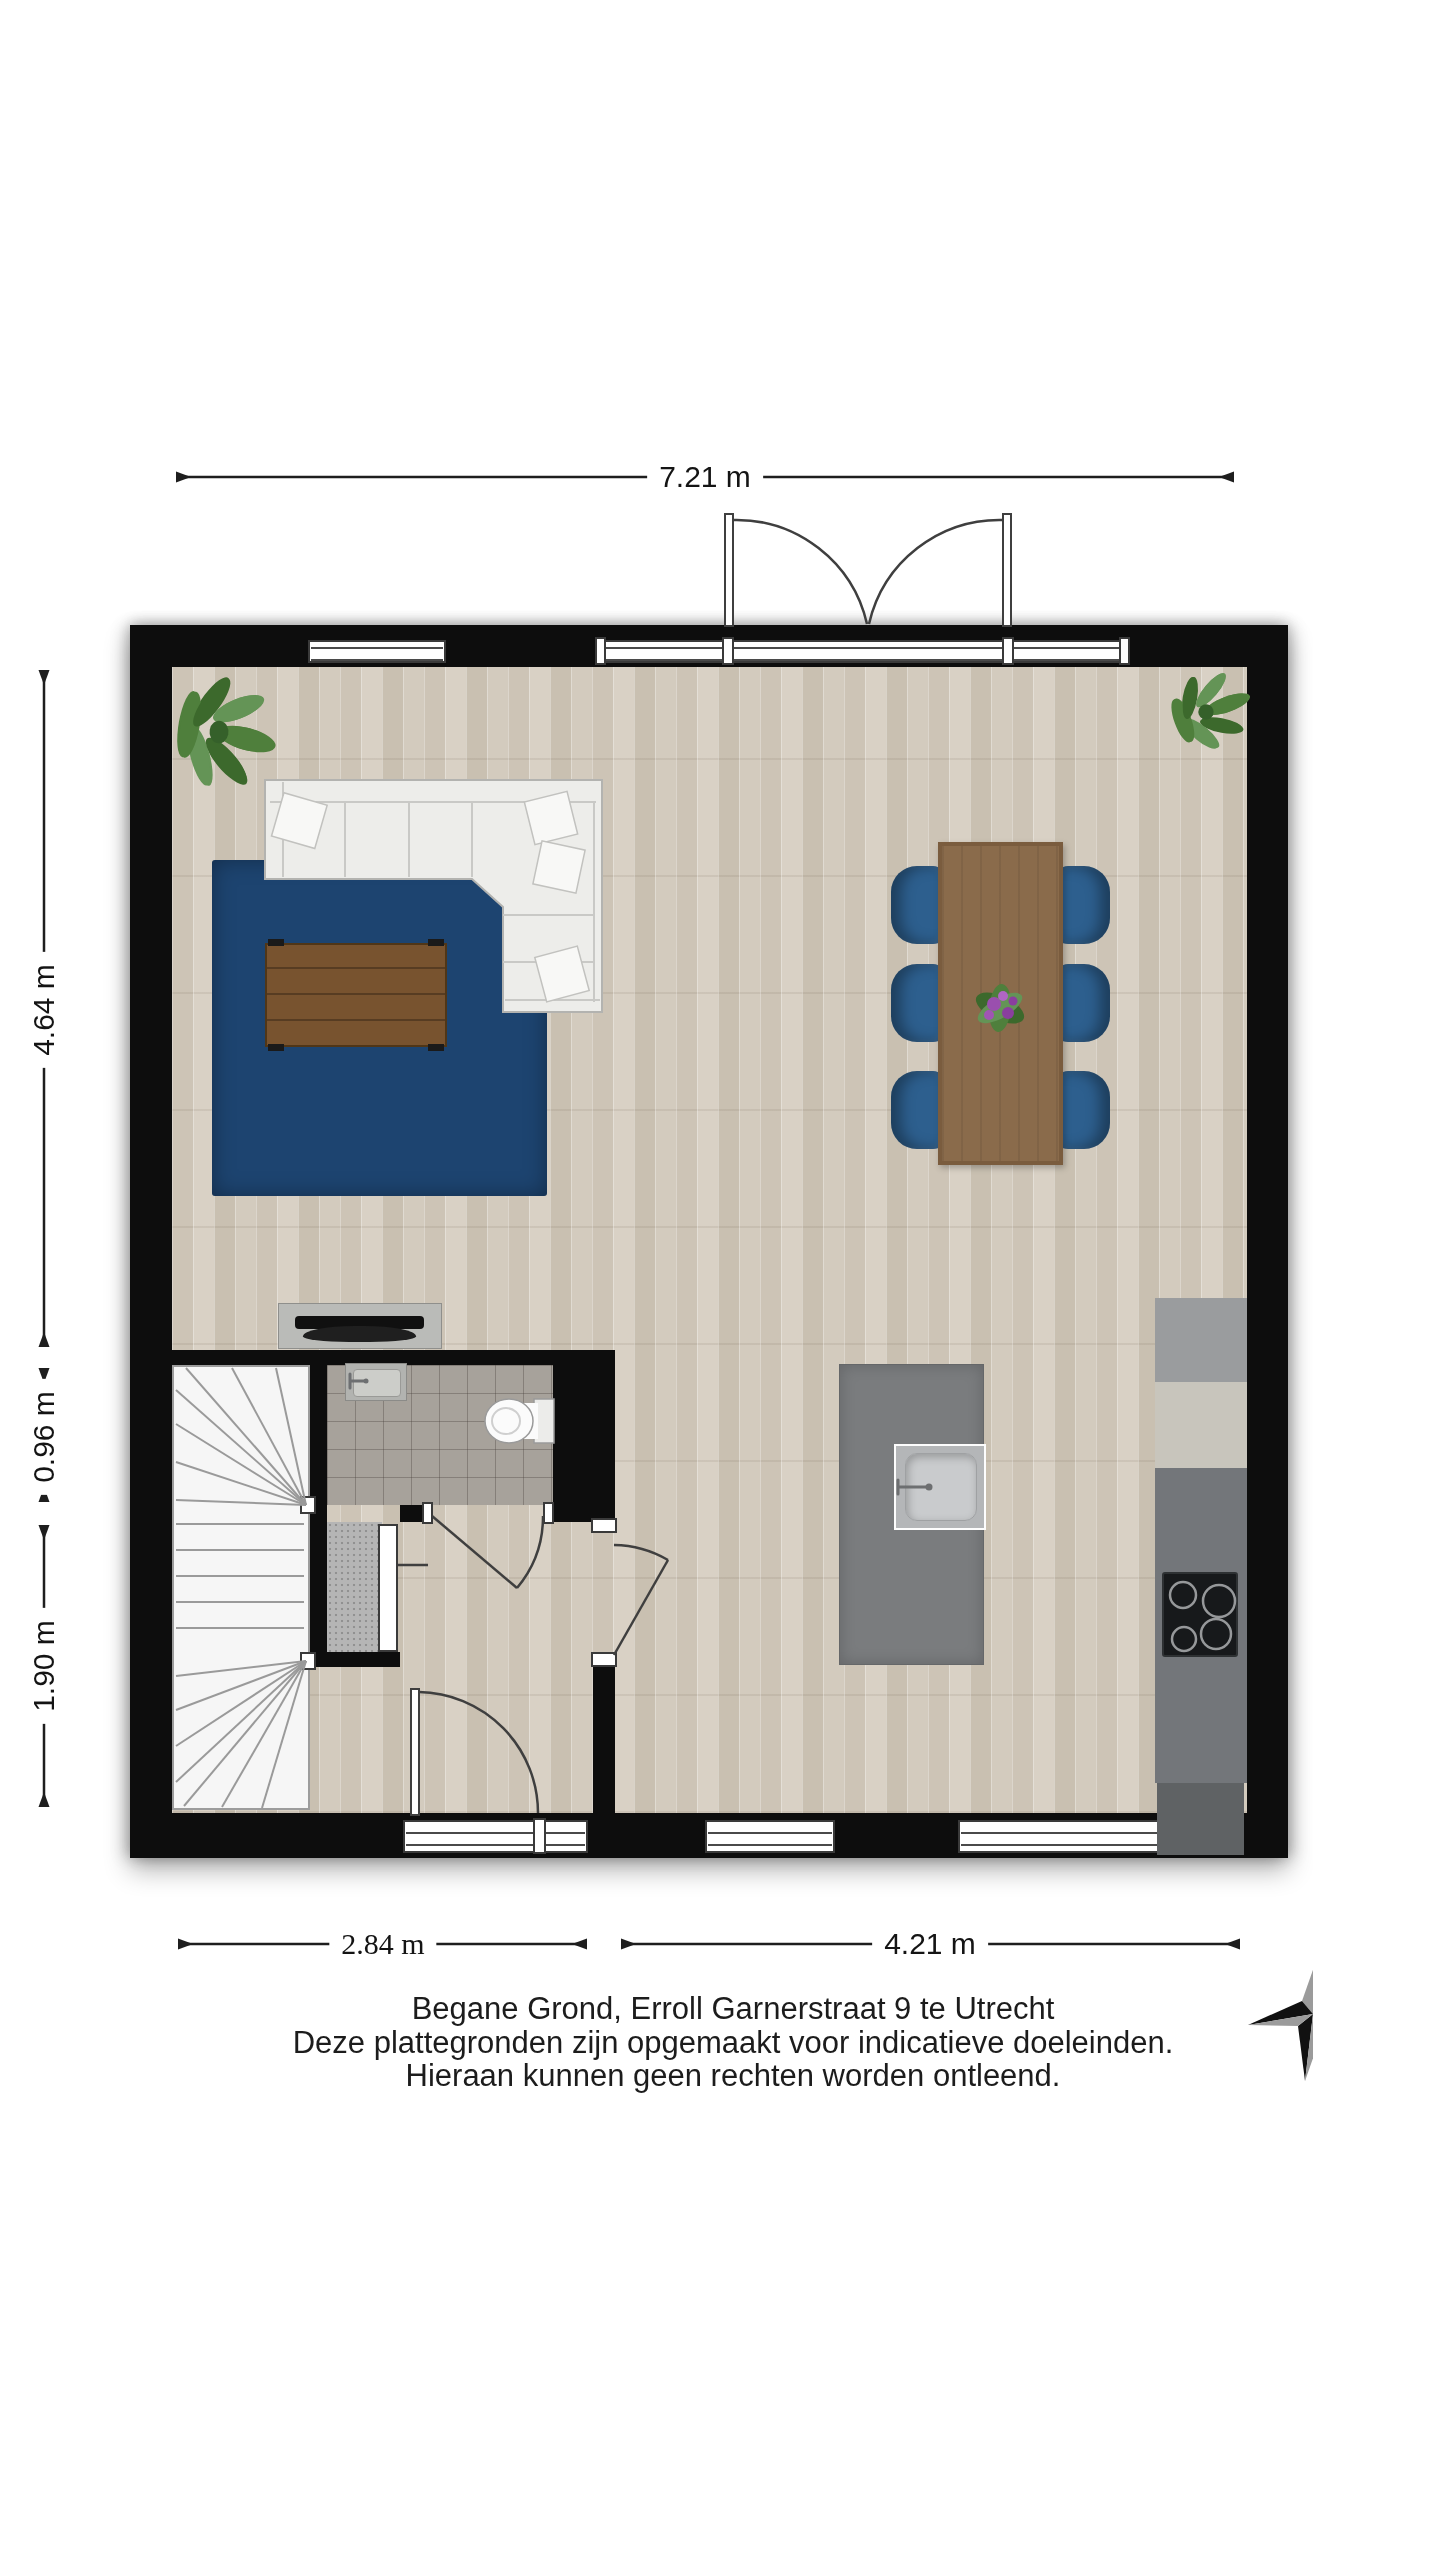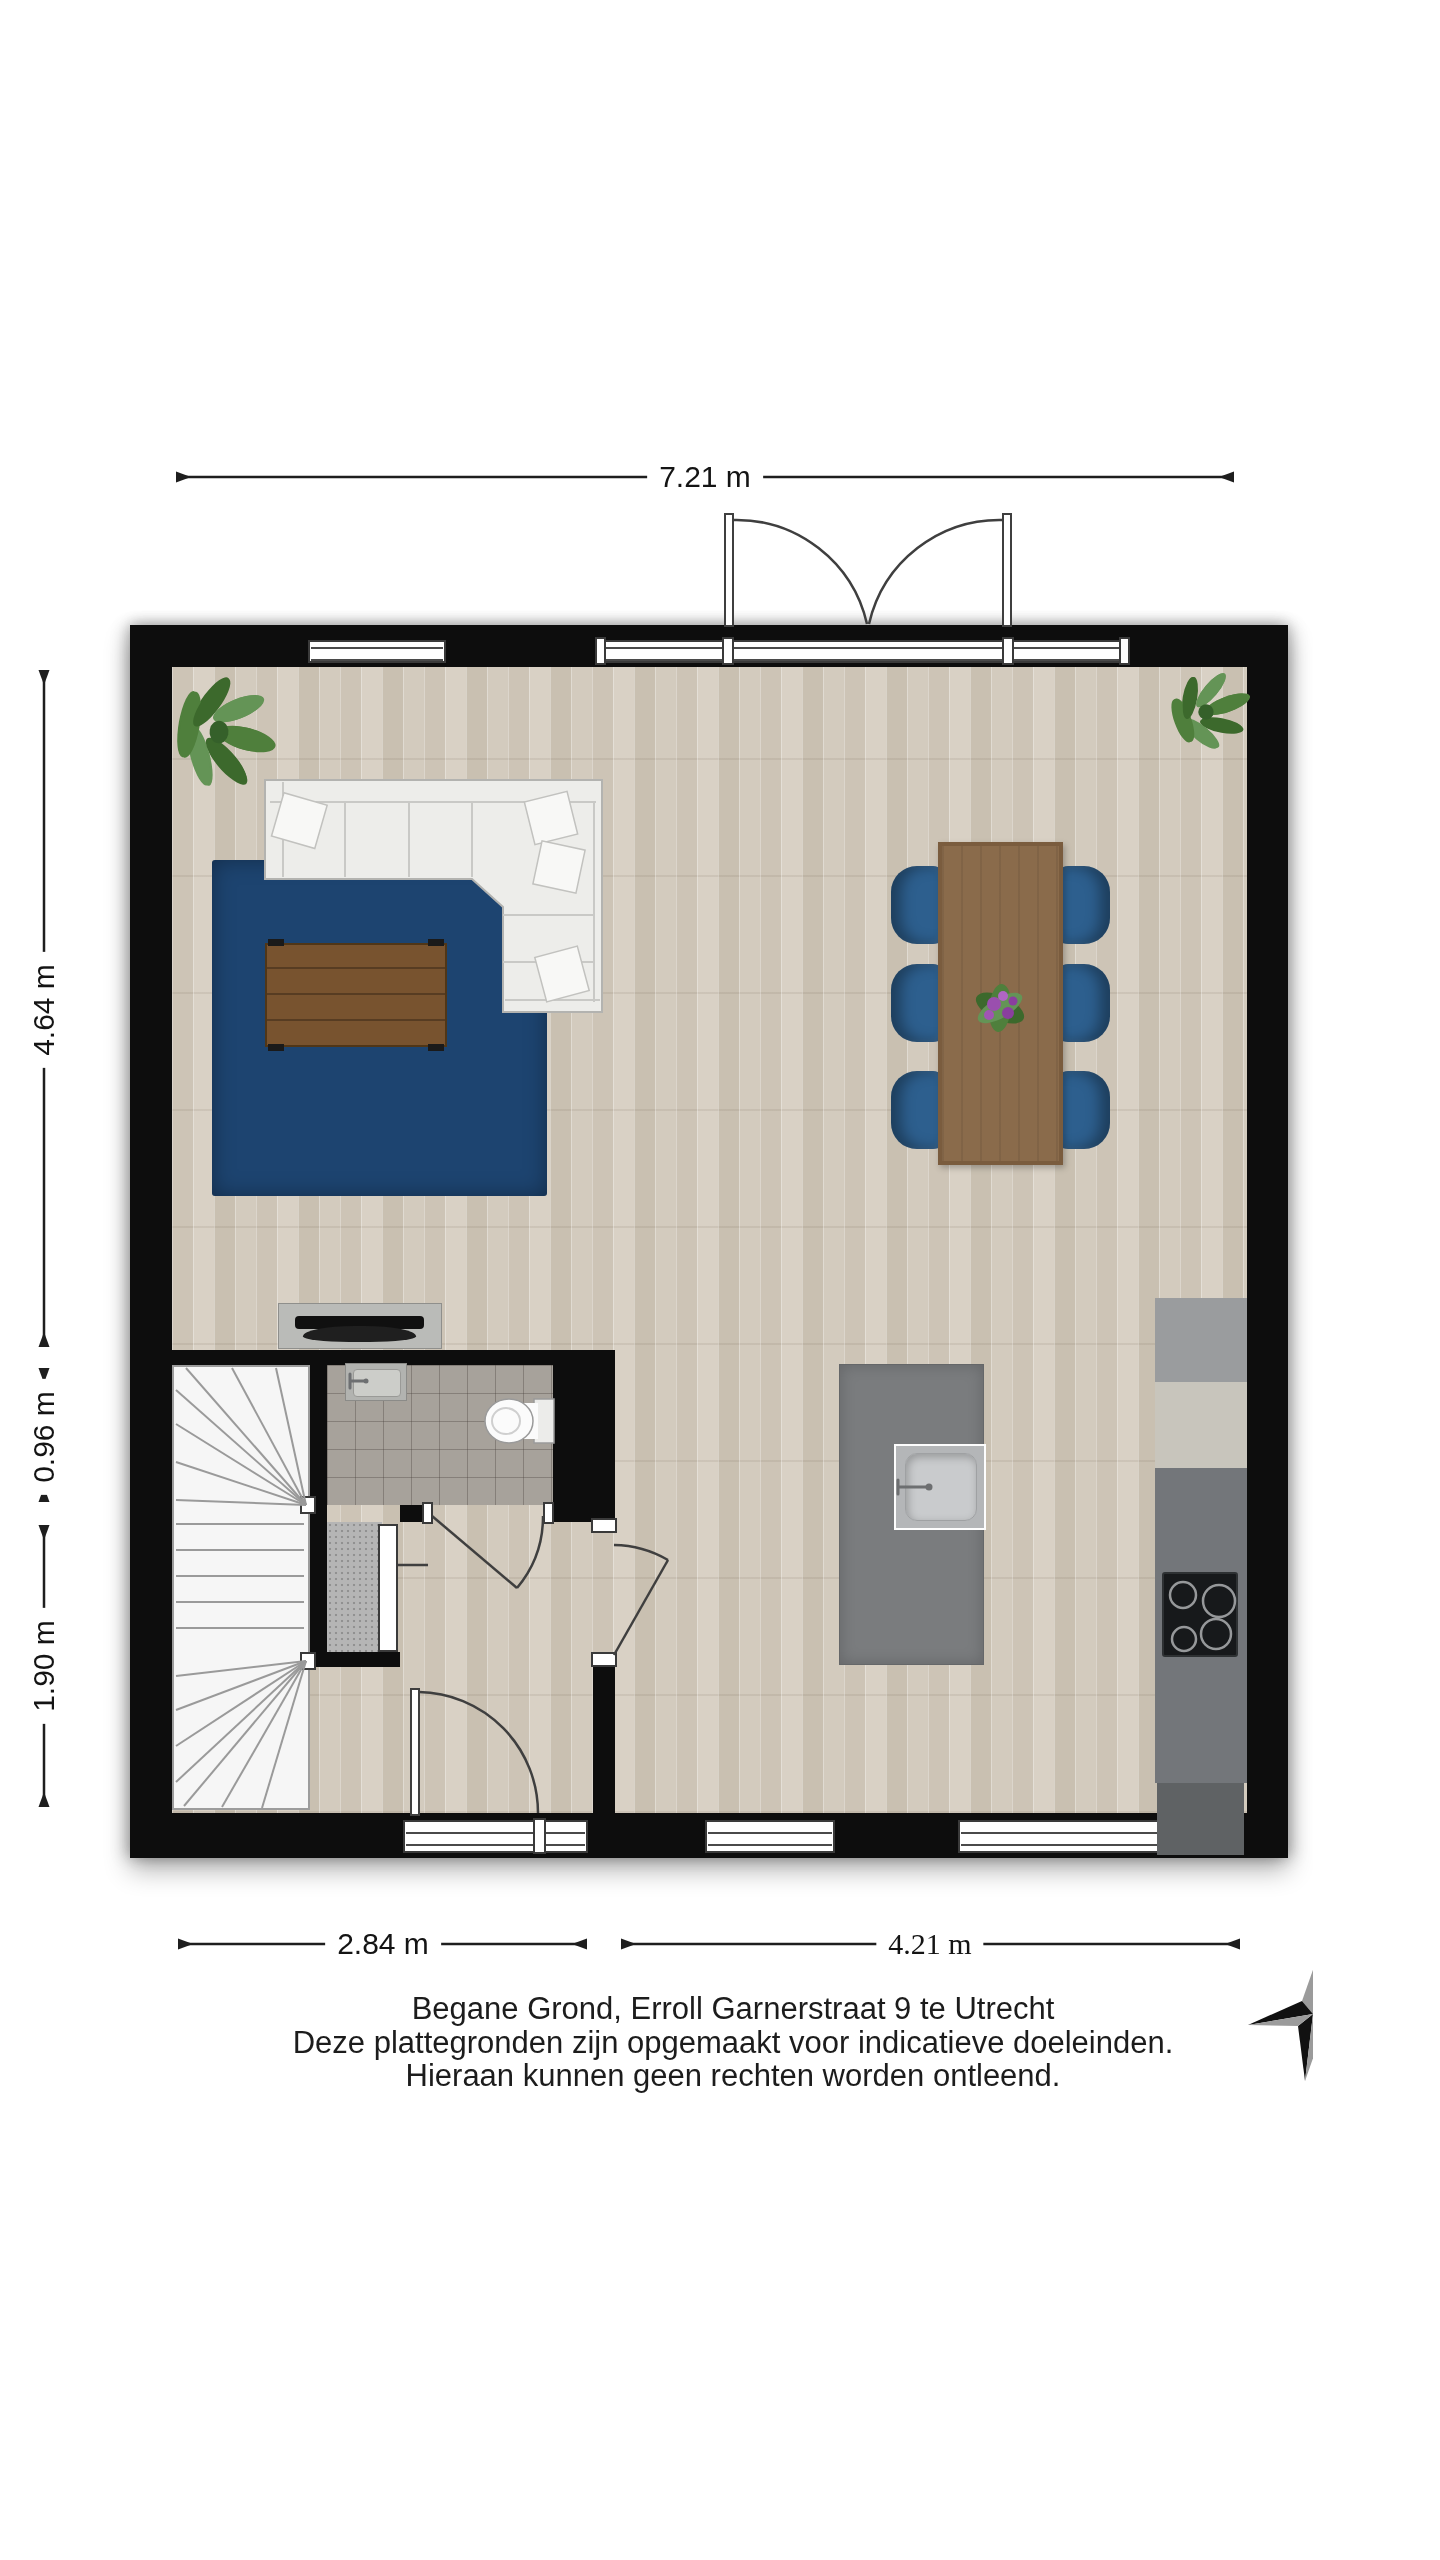--- a/index.html
+++ b/index.html
@@ -136,22 +136,22 @@
   <div class="abs counter-beige" style="left:1155px;top:1382px;width:92px;height:86px;"></div>
   <div class="abs counter-dark" style="left:1155px;top:1468px;width:92px;height:315px;"></div>
   <div class="abs counter-end" style="left:1157px;top:1783px;width:87px;height:72px;"></div>
   <div class="abs cooktop" style="left:1162px;top:1572px;width:76px;height:85px;"></div>
 
   <div class="dim" style="left:705px;top:477px;">7.21 m</div>
   <div class="dim vert" style="left:44px;top:1010px;">4.64 m</div>
   <div class="dim vert" style="left:44px;top:1437px;">0.96 m</div>
   <div class="dim vert" style="left:44px;top:1666px;">1.90 m</div>
   <div class="dim vert" style="left:1380px;top:1240px;">7.67 m</div>
-  <div class="dim" style="left:383px;top:1944px;">2.84 m</div>
-  <div class="dim" style="left:930px;top:1944px;font-family:Liberation Serif, serif;">4.21 m</div>
+  <div class="dim" style="left:383px;top:1944px;font-family:Liberation Serif, serif;">2.84 m</div>
+  <div class="dim" style="left:930px;top:1944px;">4.21 m</div>
 
   <div class="title-line" style="top:1992px;">Begane Grond, Erroll Garnerstraat 9 te Utrecht</div>
   <div class="title-line" style="top:2059px;">Hieraan kunnen geen rechten worden ontleend.</div>
   <div class="title-line" style="top:2026px;">Deze plattegronden zijn opgemaakt voor indicatieve doeleinden.</div>
 
   <svg class="overlay" width="1440" height="2560" viewBox="0 0 1440 2560">
     <defs>
       <marker id="arrE" markerWidth="18" markerHeight="14" refX="15" refY="7" orient="auto" markerUnits="userSpaceOnUse">
         <path d="M2,7 L17,1.5 L17,12.5 Z" fill="#1e1e1e"></path>
       </marker>

